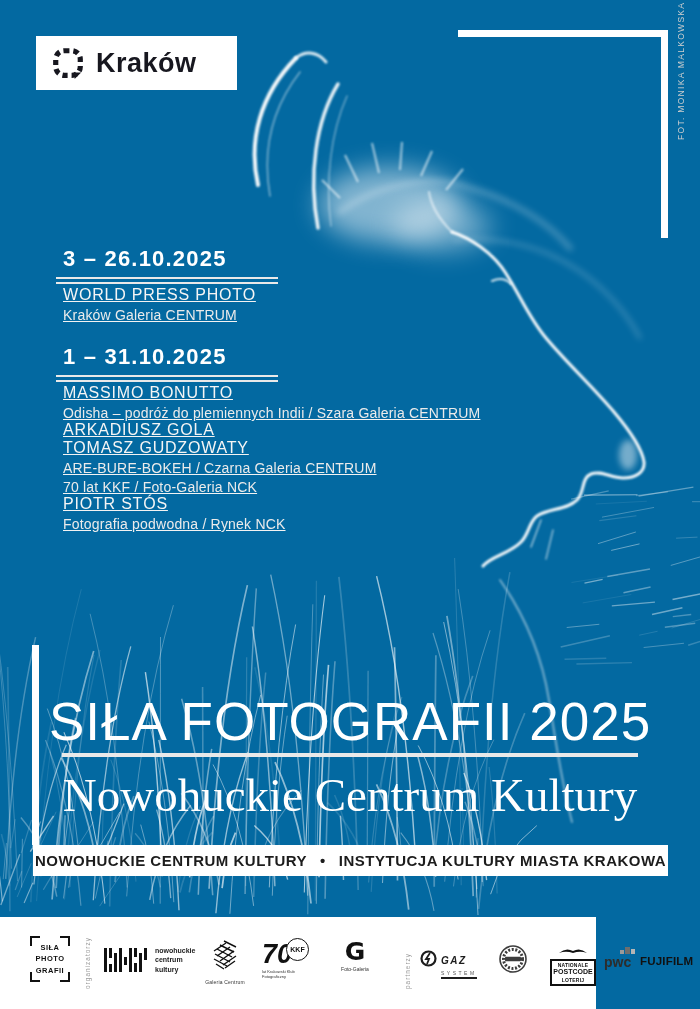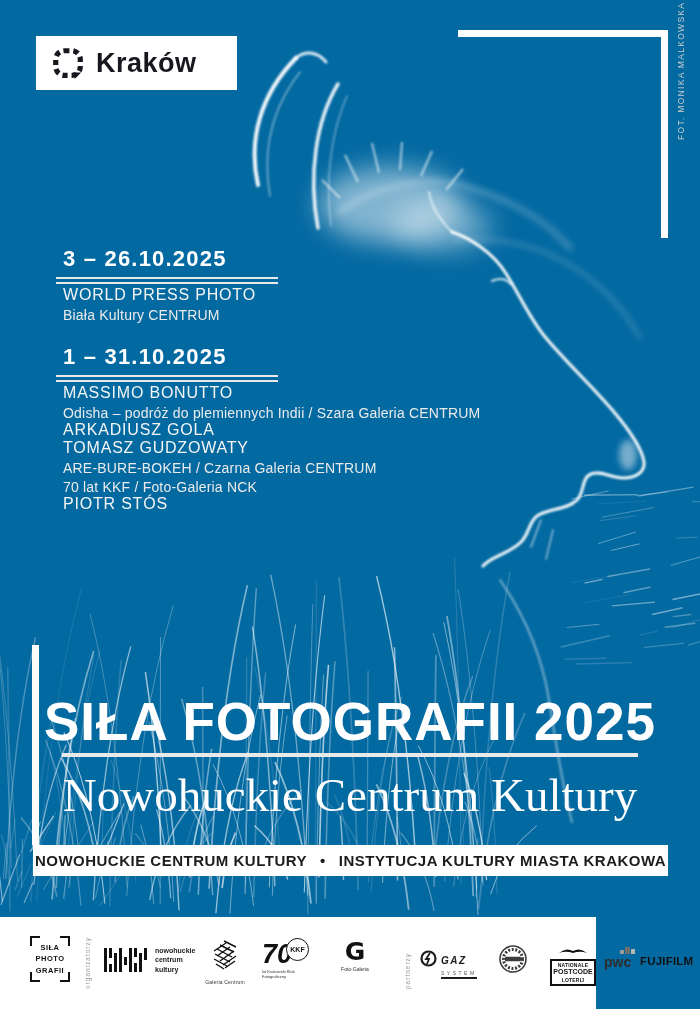--- a/index.html
+++ b/index.html
@@ -24,28 +24,28 @@
   
   .credit{position:absolute;left:676px;top:28px;height:112px;z-index:4;
     writing-mode:vertical-rl;transform:rotate(180deg);
     font-size:8.5px;letter-spacing:1.3px;color:#cfcfcf;white-space:nowrap;}
 
   
   .schedule{position:absolute;left:56px;top:246px;width:440px;z-index:4;color:#f3f3f3;}
   .date{font-size:22px;font-weight:700;letter-spacing:1.2px;color:#fff;padding-left:7px;}
   .dbl-line{width:222px;height:3px;border-top:2px solid #e9e9e9;border-bottom:2px solid #e9e9e9;
     margin:5px 0 2px 0;}
-  .event{padding-left:7px;}
+  .event{padding-left:7px;text-decoration:underline;}
   .event-title{font-size:16px;letter-spacing:.8px;color:#f5f5f5;}
   .event-venue{font-size:14px;color:#ebebeb;margin-top:3px;letter-spacing:.2px;}
   .block2{margin-top:21px;}
 
   
   .main-title{position:absolute;left:0;right:0;top:691px;text-align:center;z-index:4;
-    font-size:53px;font-weight:700;letter-spacing:1px;color:#fff;white-space:nowrap;}
+    font-size:53px;font-weight:400;letter-spacing:1px;color:#fff;white-space:nowrap;}
   .title-underline{position:absolute;left:62px;width:576px;top:753px;height:4px;z-index:4;
     border-top:2px solid #e9e9e9;border-bottom:2px solid #e9e9e9;box-sizing:border-box;}
   .sub-title{position:absolute;left:0;right:0;top:768px;text-align:center;z-index:4;
     font-family:"Liberation Serif", serif;font-size:47px;font-weight:400;color:#fff;white-space:nowrap;}
 
   
   .inst-bar{position:absolute;left:33px;top:845px;width:635px;height:31px;background:#fff;z-index:4;
     display:flex;align-items:center;justify-content:center;gap:13px;}
   .inst-bar span{font-size:15px;font-weight:700;color:#1c1c1c;letter-spacing:.5px;white-space:nowrap;}
 
@@ -332,21 +332,21 @@
   </div>
 
   <div class="credit">FOT. MONIKA MALKOWSKA</div>
 
   <div class="schedule">
     <div>
       <div class="date">3 – 26.10.2025</div>
       <div class="dbl-line"></div>
       <div class="event">
         <div class="event-title">WORLD PRESS PHOTO</div>
-        <div class="event-venue">Biała Kultury CENTRUM</div>
+        <div class="event-venue">Kraków Galeria CENTRUM</div>
       </div>
     </div>
     <div class="block2">
       <div class="date">1 – 31.10.2025</div>
       <div class="dbl-line"></div>
       <div class="event">
         <div class="event-title">MASSIMO BONUTTO</div>
         <div class="event-venue">Odisha – podróż do plemiennych Indii / Szara Galeria CENTRUM</div>
       </div>
       <div class="event">
@@ -354,20 +354,21 @@
       </div>
       <div class="event">
         <div class="event-title">TOMASZ GUDZOWATY</div>
         <div class="event-venue">ARE-BURE-BOKEH / Czarna Galeria CENTRUM</div>
       </div>
       <div class="event">
         <div class="event-venue">70 lat KKF / Foto-Galeria NCK</div>
       </div>
       <div class="event">
         <div class="event-title">PIOTR STÓS</div>
+        <div class="event-venue">Fotografia podwodna / Rynek NCK</div>
       </div>
     </div>
   </div>
 
   <div class="main-title">SIŁA FOTOGRAFII 2025</div>
   <div class="title-underline"></div>
   <div class="sub-title">Nowohuckie Centrum Kultury</div>
 
   <div class="inst-bar">
     <span>NOWOHUCKIE CENTRUM KULTURY</span>

